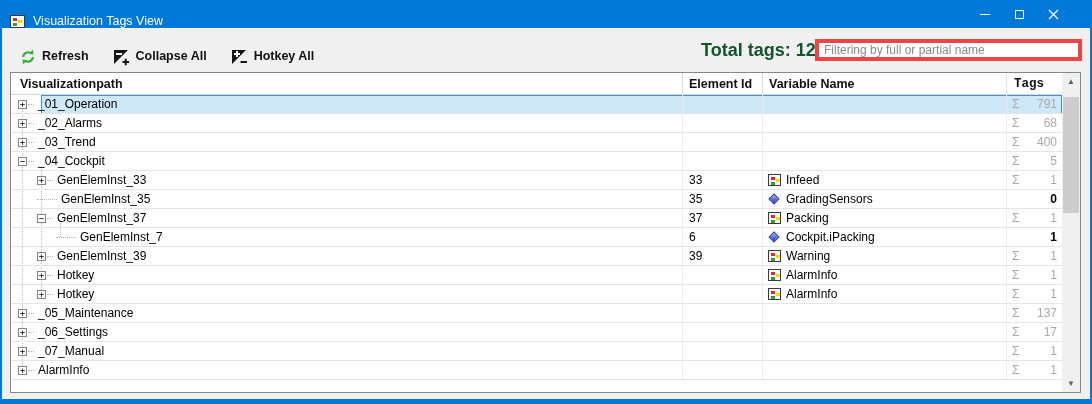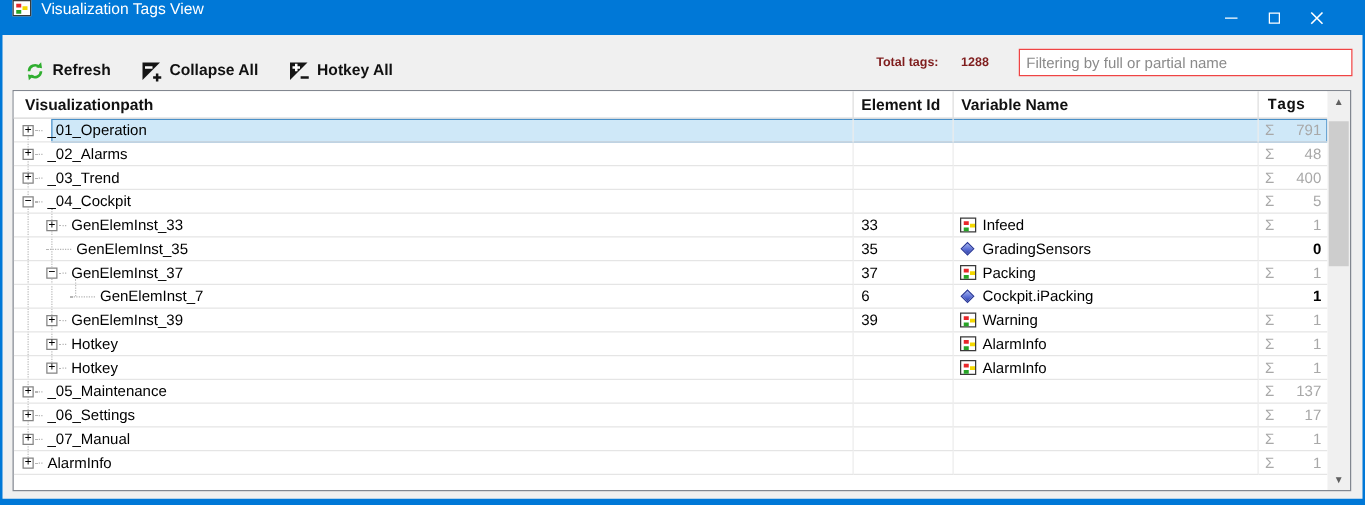--- a/index.html
+++ b/index.html
@@ -8,21 +8,21 @@
 
   .window { position:relative; width:1092px; height:404px; background:#f0f0f0; overflow:hidden; }
 
   
   .edge { position:absolute; background:#0078d7; }
   .edge.left  { left:0; top:0; bottom:0; width:2px; }
   .edge.right { right:0; top:0; bottom:0; width:2px; }
   .edge.bottom{ left:0; right:0; bottom:0; height:5px; }
 
   
-  .titlebar { position:absolute; left:0; top:0; right:0; height:28px; background:#0078d7; display:flex; align-items:flex-start; padding-left:10px; }
+  .titlebar { position:absolute; left:0; top:0; right:0; height:28px; background:#0078d7; display:flex; align-items:flex-end; padding-left:10px; }
   .title-text { color:#ffffff; font-size:12.5px; margin-left:8px; }
   .caption-buttons { position:absolute; right:22px; top:0; height:28px; display:flex; }
   .cap-btn { width:34px; height:28px; display:flex; align-items:center; justify-content:center; }
   .min-glyph { width:10px; height:1px; background:#fff; }
   .max-glyph { width:9px; height:9px; border:1px solid #fff; }
 
   
   .visu-icon { position:relative; width:15px; height:13px; background:#fff; border:1px solid #3a3a3a; display:inline-block; flex:0 0 auto; }
   .visu-icon .sq { position:absolute; width:4px; height:3px; }
   .visu-icon .sq.r { left:2px; top:2px;  background:#e8262a; }
@@ -33,23 +33,23 @@
   
   .tag-icon { width:8px; height:8px; margin:0 3px 0 2px; flex:0 0 auto;
     background:linear-gradient(135deg,#9fb0f0 0%,#5b6fd6 55%,#2c3fa8 100%);
     transform:rotate(45deg); border:1px solid #2b3a9a; }
 
   
   .toolbar { position:absolute; left:2px; right:2px; top:28px; height:44px; display:flex; align-items:center; padding-left:12px; }
   .tb-btn { display:flex; align-items:flex-start; gap:6px; padding:4px 6px; cursor:default;margin-top:14px; }
   .tb-btn + .tb-btn { margin-left:12px; }
   .tb-label { font-size:12.5px; font-weight:600; color:#111; white-space:nowrap; }
-  .total-tags { position:absolute; left:699px; top:0; height:44px; display:flex; align-items:center; gap:18px;
-    font-size:10px; font-weight:600; color:#7f1d1d; }
-  .filter-input { position:absolute; left:813px; top:11px; width:267px; height:22px; border:1px solid #ef4444;
+  .total-tags { position:absolute; left:699px; top:0; height:44px; display:flex; align-items:center; gap:5px;
+    font-size:18px; font-weight:600; color:#14532d; }
+  .filter-input { position:absolute; left:813px; top:11px; width:267px; height:22px; border:4px solid #ef4444;
     background:#fff; font-family:"Liberation Sans",sans-serif; font-size:12px; color:#222; padding:0 5px; outline:none; }
   .filter-input::placeholder { color:#8a8a8a; opacity:1; }
 
   
   .tree-control { position:absolute; left:10px; top:72px; width:1071px; height:321px; background:#ffffff; border:1px solid #828790; }
 
   .grid-header { position:absolute; left:0; top:0; height:22px; width:calc(100% - 18px); display:flex; background:#ffffff; }
   .hcell { height:22px; display:flex; align-items:center; font-size:12.5px; font-weight:600; color:#111;
     border-right:1px solid #dedede; border-bottom:1px solid #d6d6d6; }
   .hcell.c-path { width:672px; padding-left:9px; }
@@ -192,21 +192,21 @@
       <span class="dash"></span>
       <span>_02_Alarms</span>
     </div>
     <div class="cell c-eid"></div>
     <div class="cell c-var">
 
       <span></span>
     </div>
     <div class="cell c-tags">
       <span class="sigma">Σ</span>
-      <span class="tags-count">48</span>
+      <span class="tags-count">68</span>
     </div>
   </div>
         <div class="row">
     <div class="cell c-path">
       <span class="indent" style="width: 0px;"></span>
       <span class="expander">+</span>
       <span class="dash"></span>
       <span>_03_Trend</span>
     </div>
     <div class="cell c-eid"></div>

